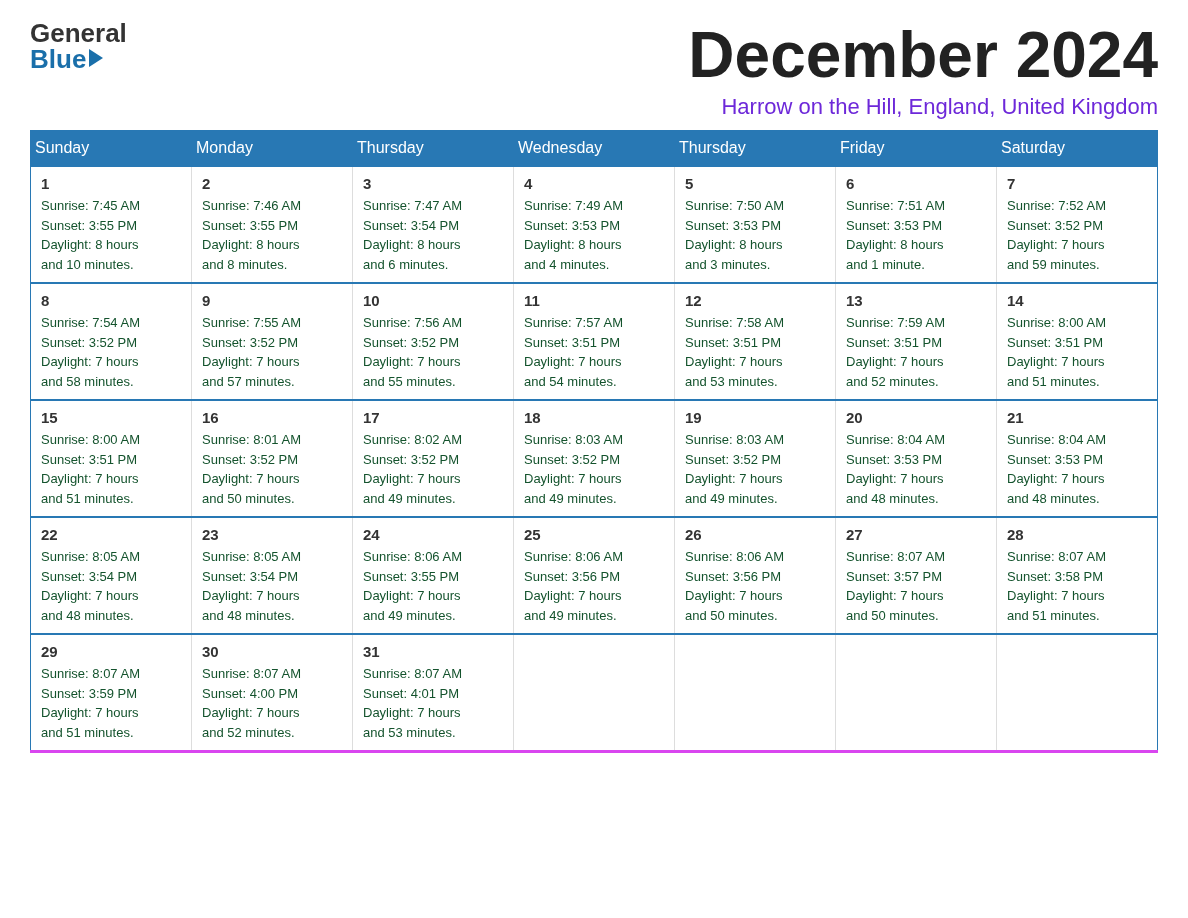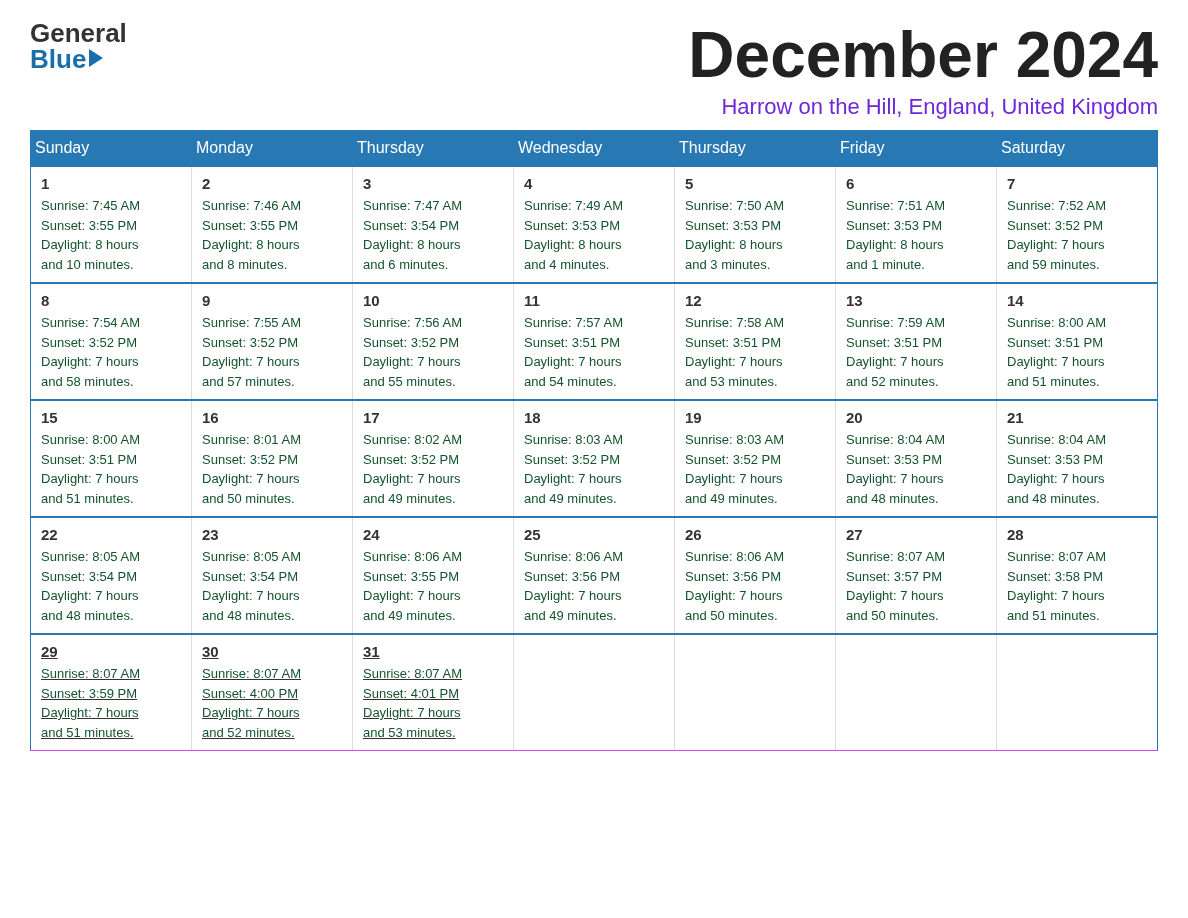--- a/index.html
+++ b/index.html
@@ -96,22 +96,21 @@
       font-weight: bold;
       margin-bottom: 4px;
       display: block;
     }
     .day-info {
       font-size: 13px;
       line-height: 1.5;
       color: #14532d;
     }
     tbody tr:last-child td {
-      border-bottom: 1px solid #d946ef;
-      text-decoration: underline;
+      border-bottom: 3px solid #d946ef;
     }
     .empty-cell {
       background: #fff;
     }
   </style>
 </head>
 <body>
 
 <div class="header">
   <div class="logo">

